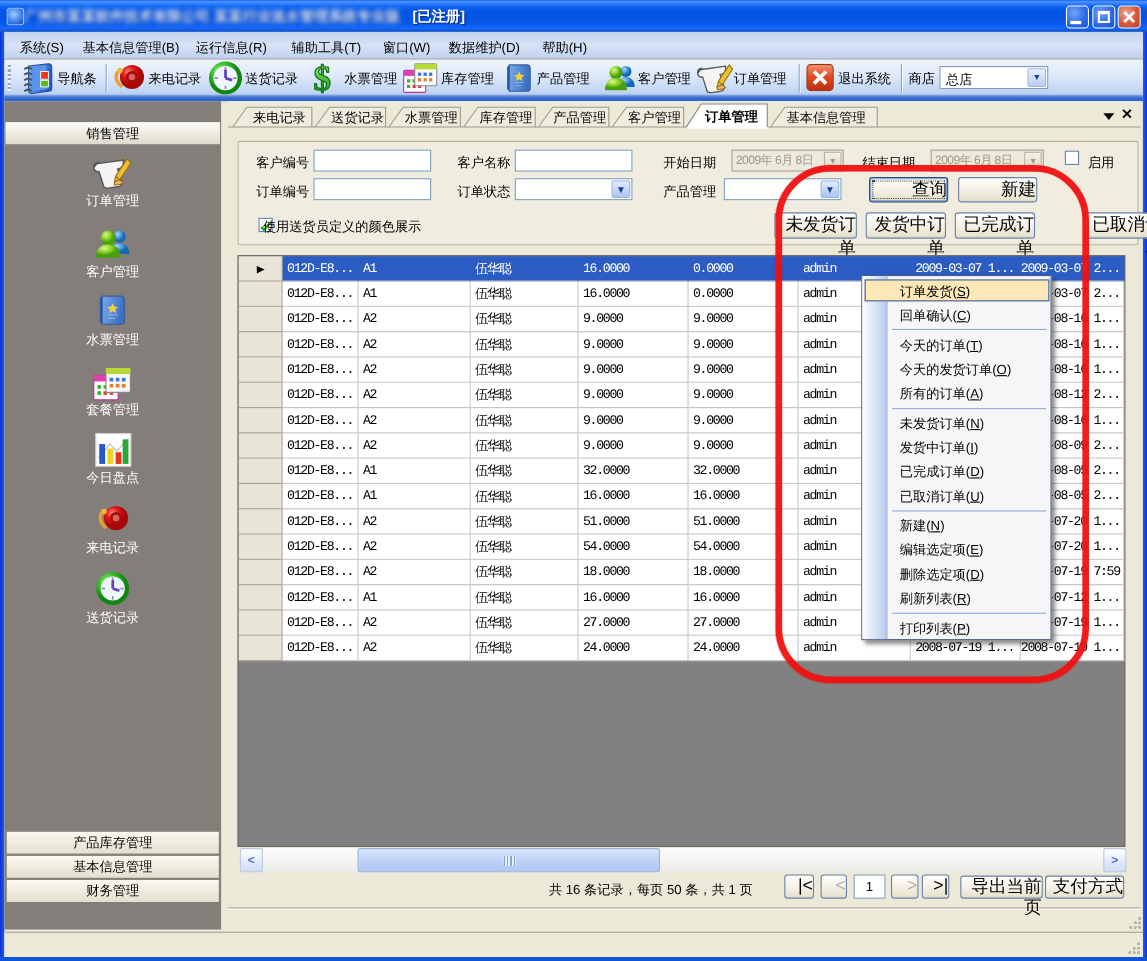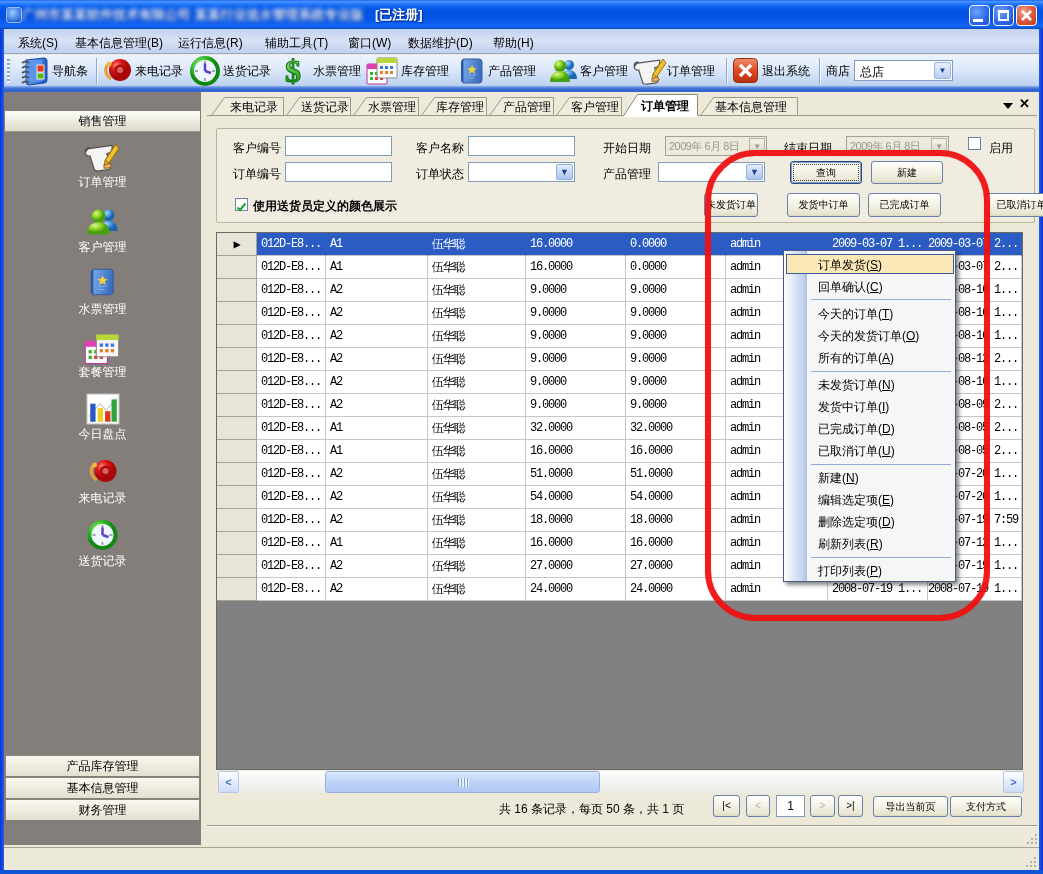--- a/index.html
+++ b/index.html
@@ -42,21 +42,21 @@
 .tlabel{position:absolute;top:7px;font-size:12px;color:#000;white-space:nowrap;z-index:4;}
 .tlabel.act{font-weight:bold;top:6px;}
 .tabctl{position:absolute;top:6px;font-size:11px;color:#000;z-index:4;}
 
 #filter{position:absolute;left:9px;top:36px;width:819px;height:95px;background:#f0ede0;border:1px solid #b7b5a0;border-radius:2px;}
 .flabel{position:absolute;font-size:12px;color:#000;white-space:nowrap;}
 .finput{position:absolute;height:20px;background:#fff;border:1px solid #7f9db9;}
 .fdate{position:absolute;height:20px;background:#eceadb;border:1px solid #a5a294;color:#9b9888;font-size:11px;letter-spacing:-.5px;line-height:18px;padding-left:3px;white-space:nowrap;}
 .fdate .da{position:absolute;right:1px;top:1px;width:16px;height:16px;background:linear-gradient(180deg,#f4f2e8,#ddd9c6);border:1px solid #b8b5a2;color:#9d9a8d;font-size:8px;text-align:center;line-height:15px;}
 .combo .ca{position:absolute;right:1px;top:1px;width:17px;height:16px;border-radius:2px;background:linear-gradient(180deg,#e2ecfd,#aac4ef);border:1px solid #8fb0e0;color:#1b3f91;font-size:9px;text-align:center;line-height:15px;}
-.xpbtn{position:absolute;background:linear-gradient(180deg,#fefefb 0%,#f4f2e6 50%,#e8e4d0 90%,#ddd8c2 100%);border:1px solid #6a82ab;border-radius:3px;color:#000;font-size:10px;text-align:center;}
+.xpbtn{position:absolute;background:linear-gradient(180deg,#fefefb 0%,#f4f2e6 50%,#e8e4d0 90%,#ddd8c2 100%);border:1px solid #6a82ab;border-radius:3px;color:#000;font-size:16px;text-align:right;}
 
 .cb{position:absolute;width:13px;height:13px;background:#fff;border:1px solid #6a82ab;}
 
 #gridwrap{left:9px;top:140px;width:807px;height:538px;background:#818181;border:1px solid #696969;}
 table{border-collapse:separate;border-spacing:0;table-layout:fixed;width:805px;font-size:12px;}
 td,th{overflow:hidden;white-space:nowrap;padding:0 0 0 4px;text-align:left;font-weight:normal;}
 th{background:linear-gradient(180deg,#f4f3ea,#e2dfd0 80%,#d2cebc);border-right:1px solid #b5b2a2;border-bottom:1px solid #898677;height:20px;color:#000;box-sizing:border-box;}
 td{background:#fff;border-right:1px solid #c6c6c6;border-bottom:1px solid #c6c6c6;height:23px;box-sizing:border-box;font-family:"Liberation Mono",monospace;letter-spacing:-1.2px;}td:last-child{padding-left:0;}
 td.sel{background:#2a5cc4;color:#fff;border-right-color:#2a5cc4;}
 td.rowsel{background:#e8e4d8;border-right:1px solid #a6a294;border-bottom:1px solid #a6a294;}
@@ -416,22 +416,22 @@
       </div>
 <span class="flabel" style="left:386px;top:37px;">产品管理</span>
 <div class="finput combo" style="left:441px;top:33px;width:107px;">
         <span class="ca">▼</span>
       </div>
 <div class="xpbtn" style="left:573px;top:32px;width:72px;height:23px;line-height:21px;border-color:#2a4e84;box-shadow:inset 0 0 0 1px #7a9cd0;"><span style="position:absolute;left:2px;top:2px;right:2px;bottom:2px;border:1px dotted #444;"></span>查询</div>
 <div class="xpbtn" style="left:654px;top:32px;width:72px;height:23px;line-height:21px;">新建</div>
 <div class="cb" style="left:18px;top:69px;background:#fff;"><svg width="11" height="11" viewBox="0 0 11 11">
           <path d="M1.5 5.5 L4 8 L9.5 1.5" stroke="#21a121" stroke-width="2" fill="none"></path>
         </svg></div>
-<span class="flabel" style="left:36px;top:69px;font-weight:bold;">使用送货员定义的颜色展示</span>
-<div class="xpbtn" style="left:487px;top:64px;width:54px;height:24px;line-height:22px;">未发货订单</div>
+<span class="flabel" style="left:22px;top:69px;">使用送货员定义的颜色展示</span>
+<div class="xpbtn" style="left:487px;top:64px;width:75px;height:24px;line-height:22px;">未发货订单</div>
 <div class="xpbtn" style="left:570px;top:64px;width:73px;height:24px;line-height:22px;">发货中订单</div>
 <div class="xpbtn" style="left:651px;top:64px;width:73px;height:24px;line-height:22px;">已完成订单</div>
 <div class="xpbtn" style="left:732px;top:64px;width:73px;height:24px;line-height:22px;margin-left:36px;">已取消订单</div>
 </div>
 <div id="gridwrap" class="abs">
 <table>
 <colgroup>
           <col style="width:40px">
           <col style="width:69px">
           <col style="width:102px">

